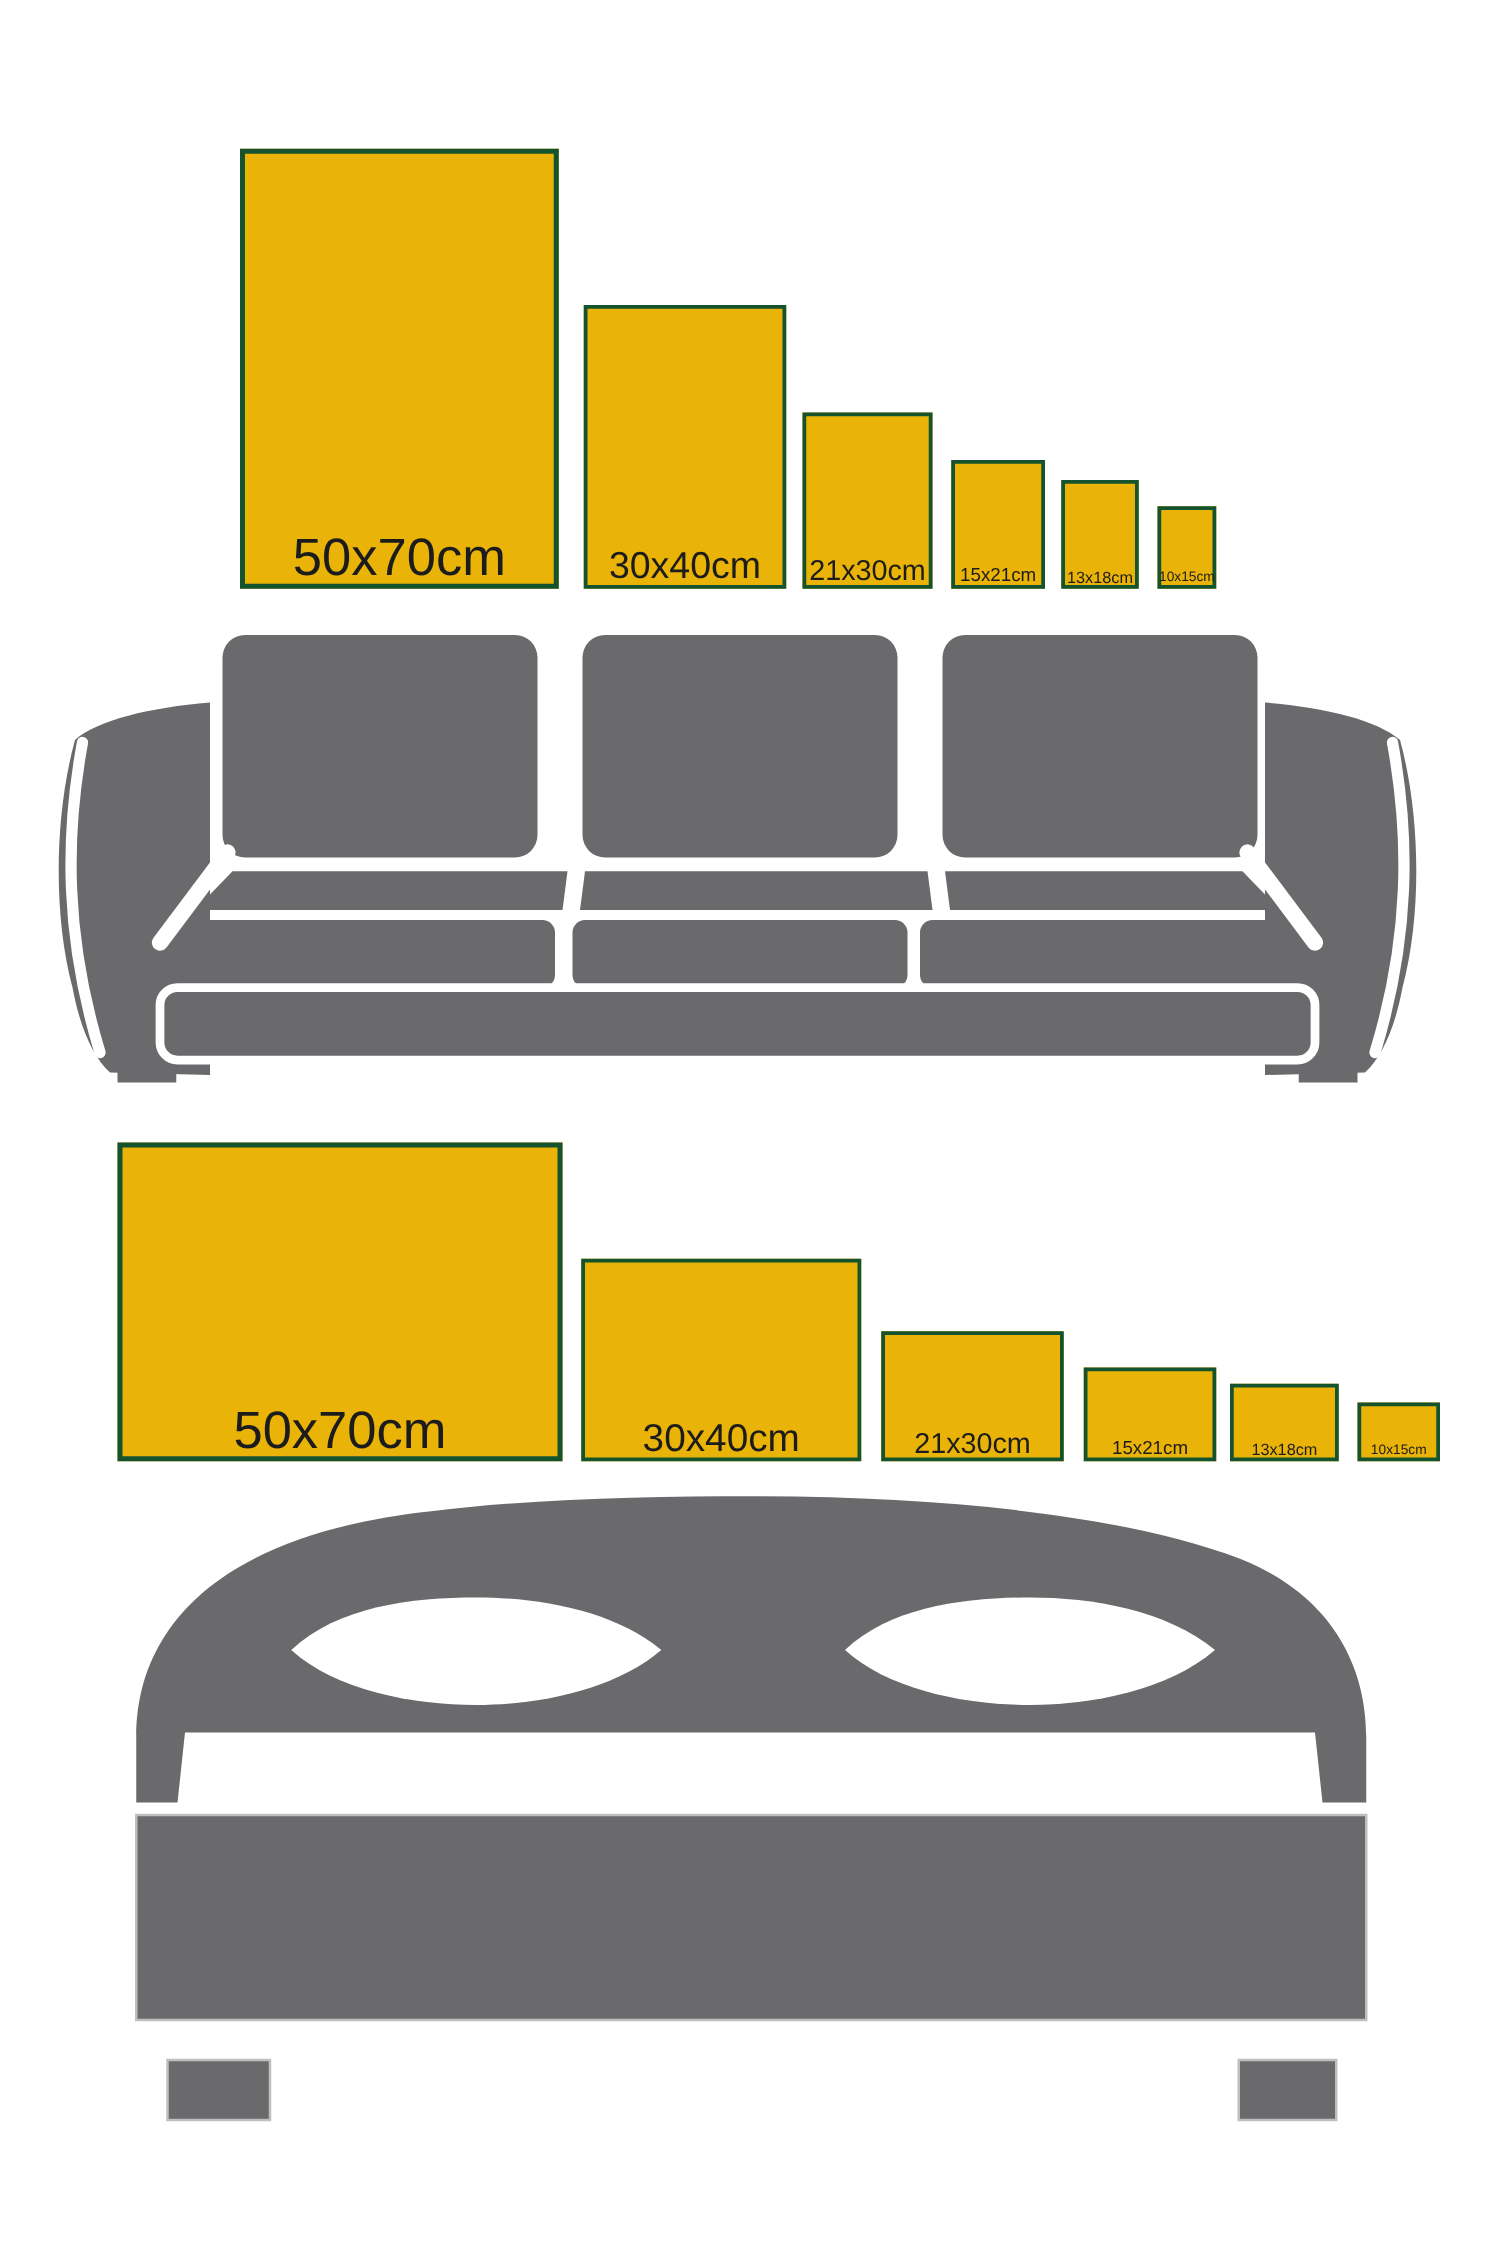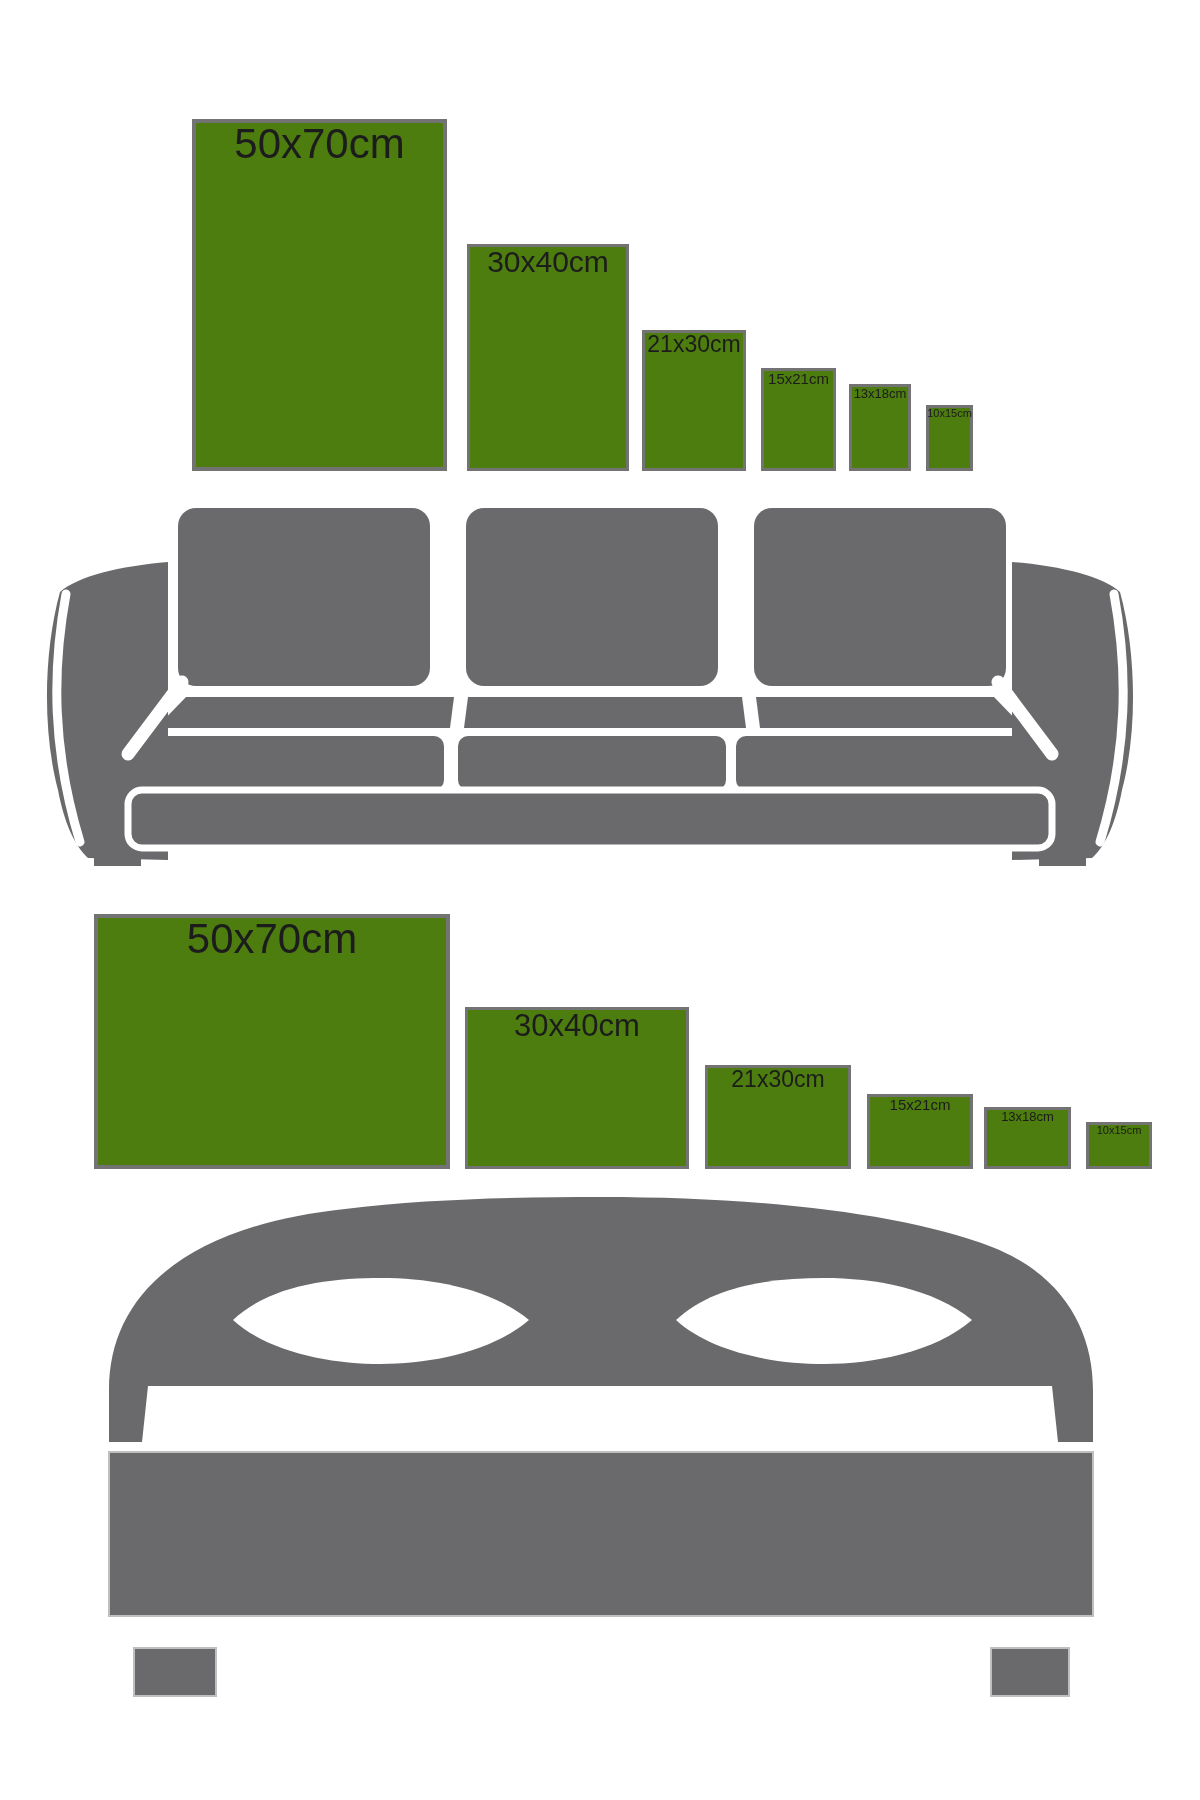--- a/index.html
+++ b/index.html
@@ -1,22 +1,22 @@
 <!DOCTYPE html>
 <html><head>
 <meta charset="utf-8">
 <style>
   html,body{margin:0;padding:0;background:#ffffff;}
   #canvas{
     position:relative;width:1200px;height:1800px;background:#ffffff;
     font-family:"Liberation Sans", sans-serif;overflow:hidden;
   }
   .frame{
-    position:absolute;box-sizing:border-box;background:#4d7c0f;
-    border:3px solid #737373;display:flex;align-items:flex-start;justify-content:center;
+    position:absolute;box-sizing:border-box;background:#eab308;
+    border:3px solid #14532d;display:flex;align-items:flex-end;justify-content:center;
   }
   .frame.big{border-width:4px;}
   .frame .lbl{color:#1c1c1c;white-space:nowrap;line-height:1;}
   .furniture{position:absolute;left:0;}
 </style>
 </head>
 <body>
 
 <div id="canvas">
 

